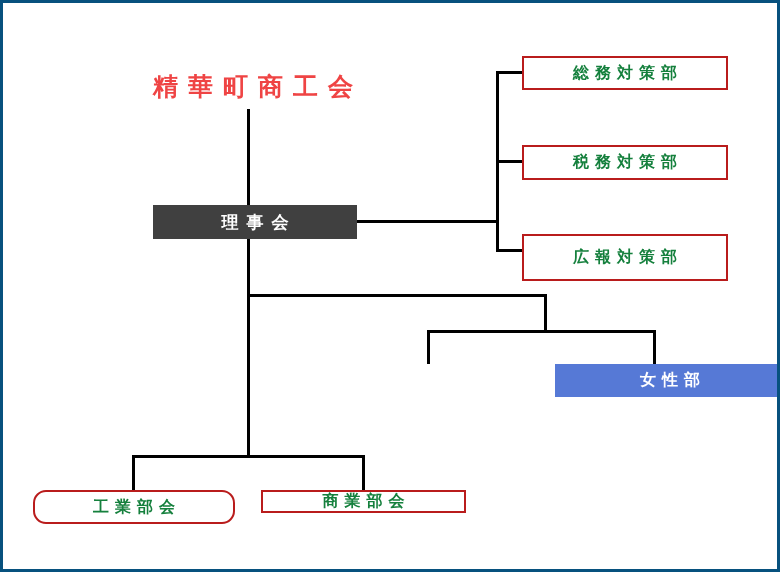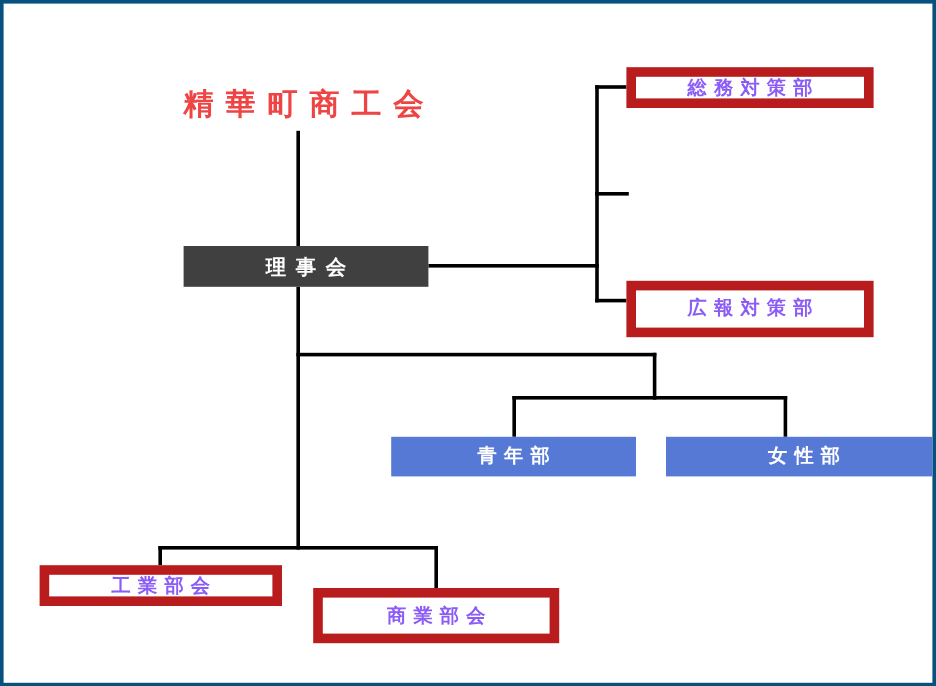--- a/index.html
+++ b/index.html
@@ -24,39 +24,39 @@
     position:absolute;
     display:flex;align-items:center;justify-content:center;
     font-weight:bold;white-space:nowrap;
     box-sizing:border-box;
   }
   .primary{
     background:#404040;color:#ffffff;
     font-size:17px;letter-spacing:8px;text-indent:8px;
   }
   .outline{
-    background:#ffffff;color:#8b5cf6;
-    border:8px solid #b91c1c;
+    background:#ffffff;color:#15803d;
+    border:2px solid #b91c1c;
     font-size:16px;letter-spacing:6px;text-indent:6px;
   }
   .accent{
     background:#5679d6;color:#ffffff;
     font-size:16px;letter-spacing:6px;text-indent:6px;
   }
   .line{position:absolute;background:#000000;}
 
   
   .box-board{left:150px;top:202px;width:204px;height:34px;}
   .box-c0{left:519px;top:53px;width:206px;height:34px;}
   .box-c1{left:519px;top:142px;width:206px;height:35px;}
   .box-c2{left:519px;top:231px;width:206px;height:47px;}
   .box-d0{left:323px;top:361px;width:204px;height:33px;}
   .box-d1{left:552px;top:361px;width:230px;height:33px;}
-  .box-s0{left:30px;top:468px;width:202px;height:34px;}
-  .box-s1{left:258px;top:487px;width:205px;height:46px;}
+  .box-s0{left:30px;top:487px;width:202px;height:34px;border-radius:13px;}
+  .box-s1{left:258px;top:487px;width:205px;height:23px;}
 
   
   .l-title-board   {left:244px;top:106px;width:3px;height:96px;}
   .l-board-right   {left:354px;top:217px;width:142px;height:3px;}
   .l-bracket-v     {left:493px;top:68px;width:3px;height:181px;}
   .l-branch-c0     {left:493px;top:68px;width:28px;height:3px;}
   .l-branch-c1     {left:493px;top:157px;width:28px;height:3px;}
   .l-branch-c2     {left:493px;top:246px;width:28px;height:3px;}
   .l-board-down    {left:244px;top:236px;width:3px;height:219px;}
   .l-div-h1        {left:244px;top:291px;width:300px;height:3px;}
@@ -87,21 +87,21 @@
   <div class="line l-div-h2"></div>
   <div class="line l-div-drop0"></div>
   <div class="line l-div-drop1"></div>
   <div class="line l-sec-h"></div>
   <div class="line l-sec-drop0"></div>
   <div class="line l-sec-drop1"></div>
 
   <div class="box primary box-board">理事会</div>
 
   <div class="box outline box-c0">総務対策部</div>
+  <div class="box outline box-c1">税務対策部</div>
   <div class="box outline box-c2">広報対策部</div>
 
-  <div class="box accent box-d0">青年部</div>
   <div class="box accent box-d1">女性部</div>
 
   <div class="box outline box-s0">工業部会</div>
   <div class="box outline box-s1">商業部会</div>
 
 </div>
 
 </body></html>

